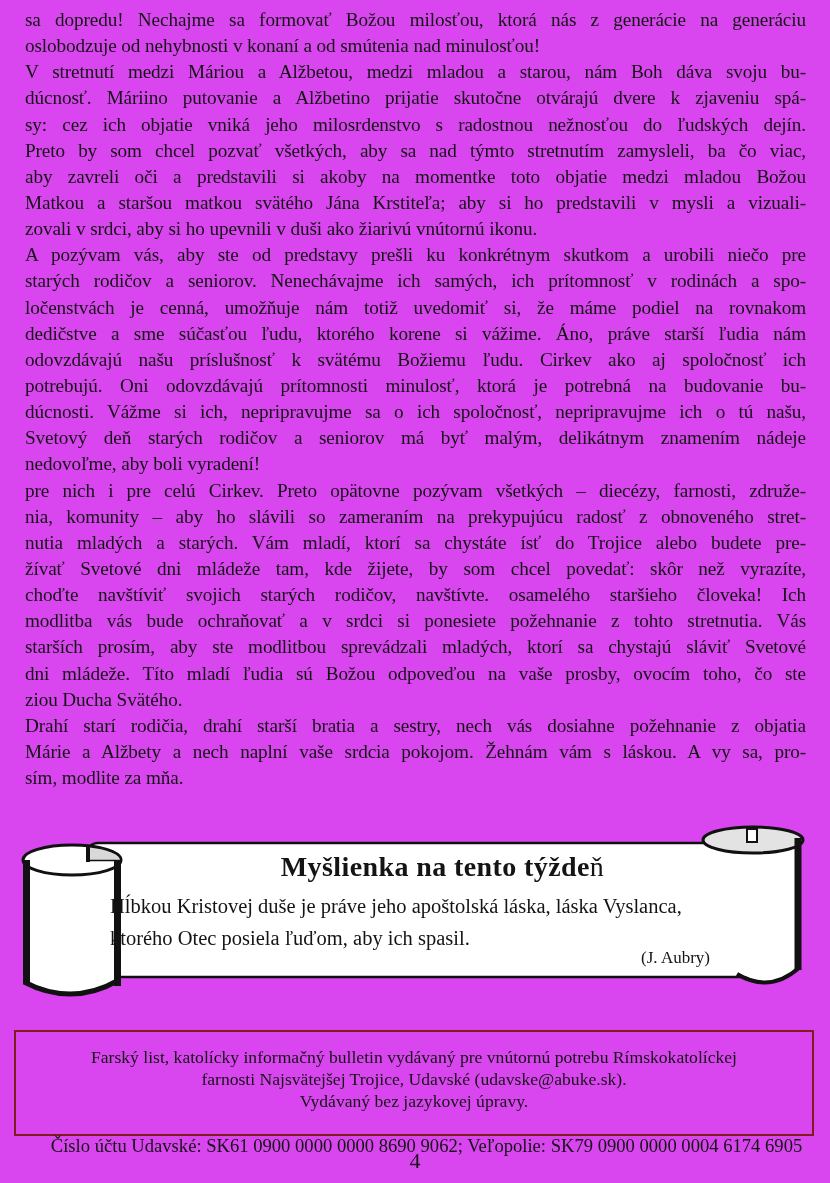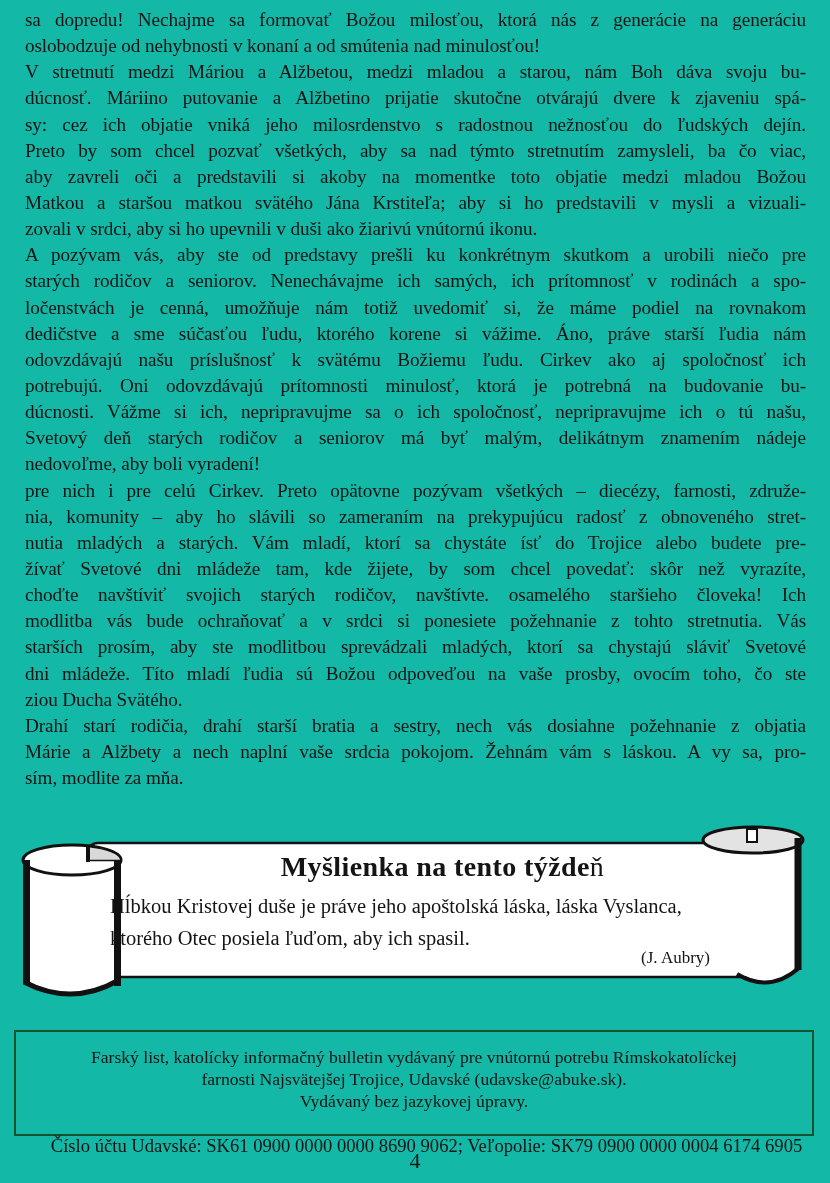--- a/index.html
+++ b/index.html
@@ -1,17 +1,17 @@
 <!DOCTYPE html>
 <html><head>
 <meta charset="utf-8">
 <style>
   html,body { margin:0; padding:0; background:#ffffff; }
   .page {
-    position:relative; width:830px; height:1183px; background:#14b8a6;
+    position:relative; width:830px; height:1183px; background:#d946ef;
     font-family:"Liberation Serif", serif; color:#141414; overflow:hidden;
   }
   
   .body-text { position:absolute; left:25px; top:9px; width:781px; }
   .bline {
     height:26.15px; font-size:19.2px; letter-spacing:-0.1px;
     text-align:justify; text-align-last:justify; overflow:visible; white-space:normal;
   }
   .bline.last { text-align:left; text-align-last:left; }
   
@@ -25,21 +25,21 @@
   .scroll-quote {
     position:absolute; left:110px; top:67px; width:630px; text-align:left;
     font-size:20.5px; line-height:31.5px;
   }
   .scroll-attrib {
     position:absolute; right:74px; top:124px; font-size:17px;
   }
   
   .imprint {
     position:absolute; left:14px; top:1030px; width:800px; height:106px;
-    border:2px solid #14532d; box-sizing:border-box; text-align:center;
+    border:2px solid #7f1d1d; box-sizing:border-box; text-align:center;
   }
   .imprint .l-small { font-size:17.6px; line-height:22px; }
   .imprint .first { margin-top:14px; }
   .imprint .l-account { font-size:18.6px; line-height:23px; margin-top:22px;padding-left:25px; }
   
   .pagenum {
     position:absolute; left:0; top:1148px; width:830px;
     text-align:center; font-size:22px;
   }
 </style>

